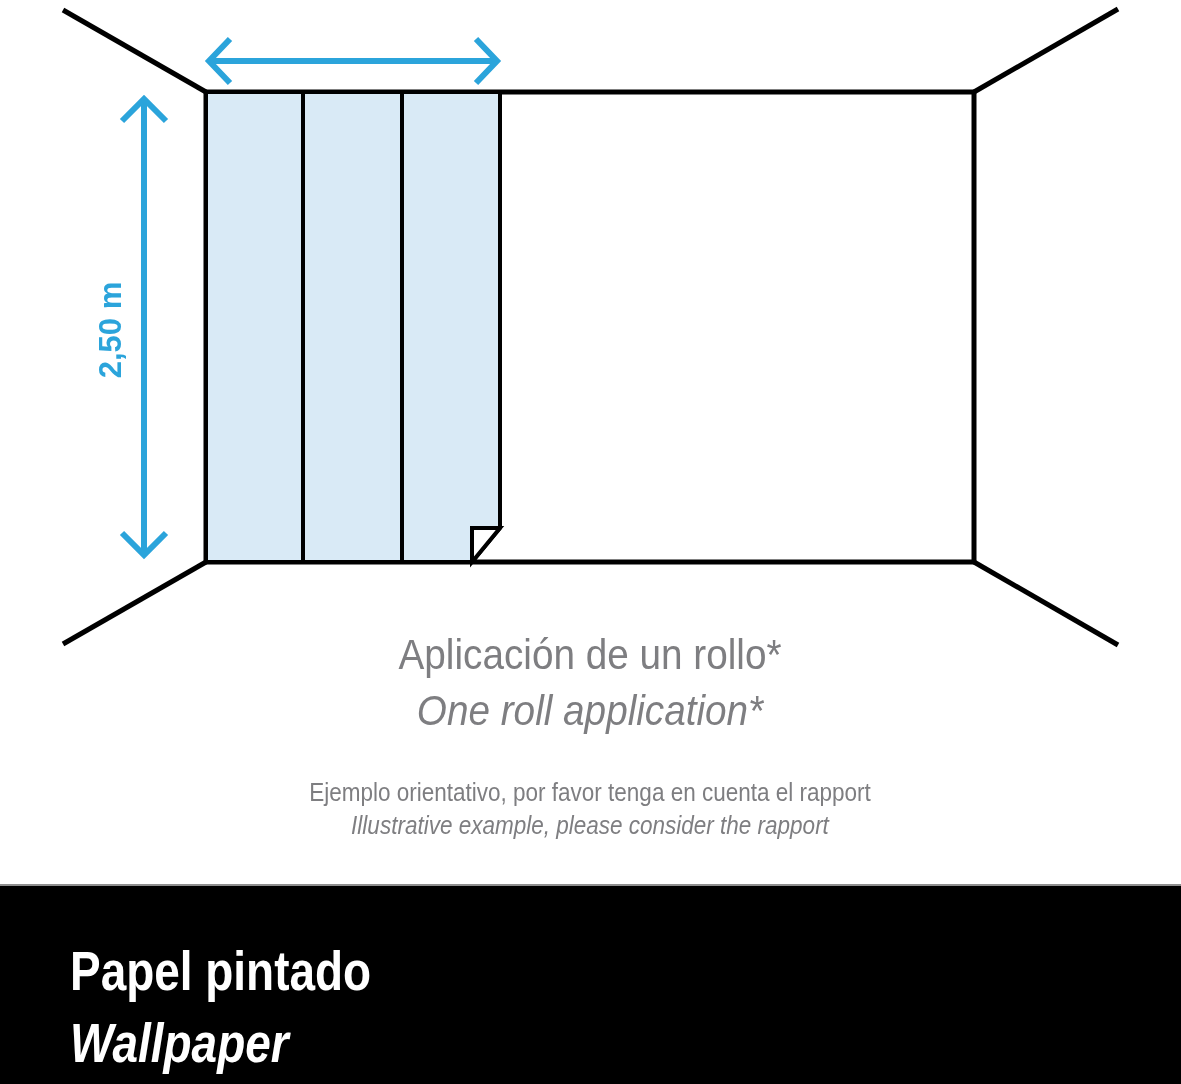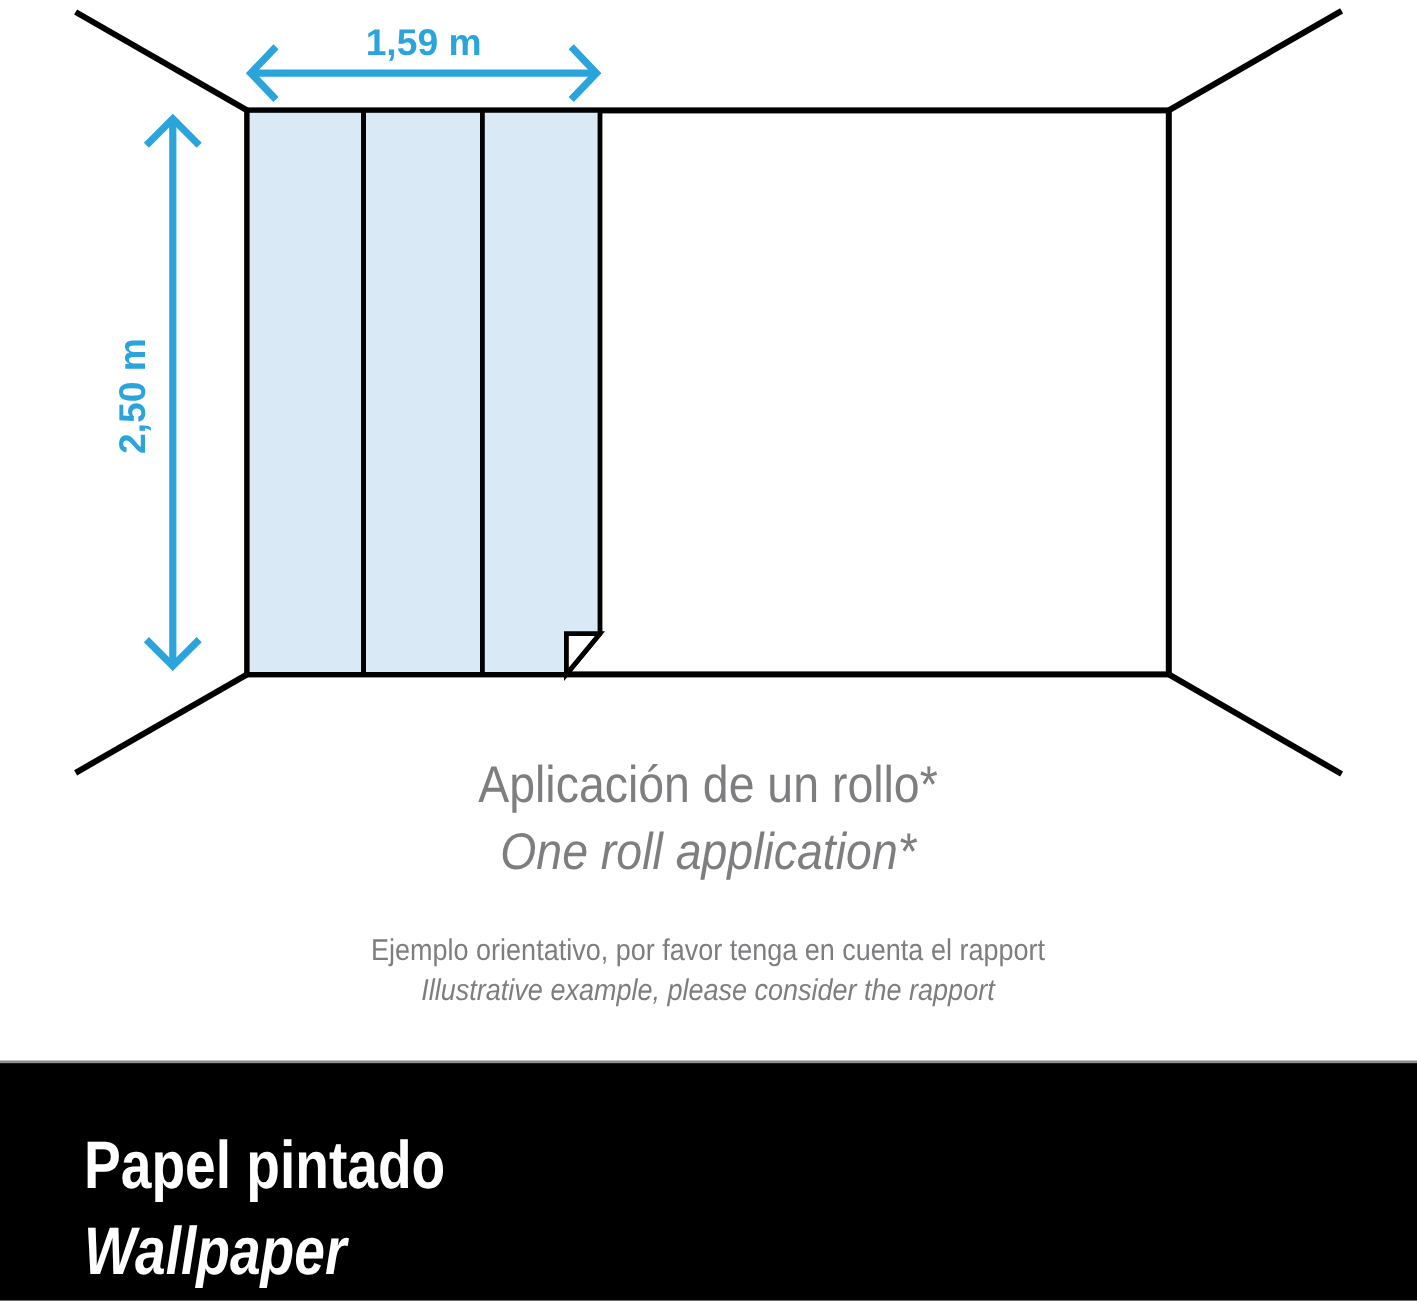--- a/index.html
+++ b/index.html
@@ -94,21 +94,20 @@
       <polyline points="476,39 497,61 476,83"></polyline>
     </g>
 
     <g stroke="#2BA4DB" stroke-width="6" fill="none">
       <line x1="144" y1="101" x2="144" y2="553"></line>
       <polyline points="122,121 144,99 166,121"></polyline>
       <polyline points="122,533 144,555 166,533"></polyline>
     </g>
   </svg>
 
-  <div class="dim-label horizontal">1,59 m</div>
   <div class="dim-label vertical">2,50 m</div>
 
   <div class="caption-line caption-title-es">Aplicación de un rollo*</div>
   <div class="caption-line caption-title-en">One roll application*</div>
   <div class="caption-line caption-note-es">Ejemplo orientativo, por favor tenga en cuenta el rapport</div>
   <div class="caption-line caption-note-en">Illustrative example, please consider the rapport</div>
 
   <div class="footer-bar">
     <div class="footer-title footer-title-es">Papel pintado</div>
     <div class="footer-title footer-title-en">Wallpaper</div>

